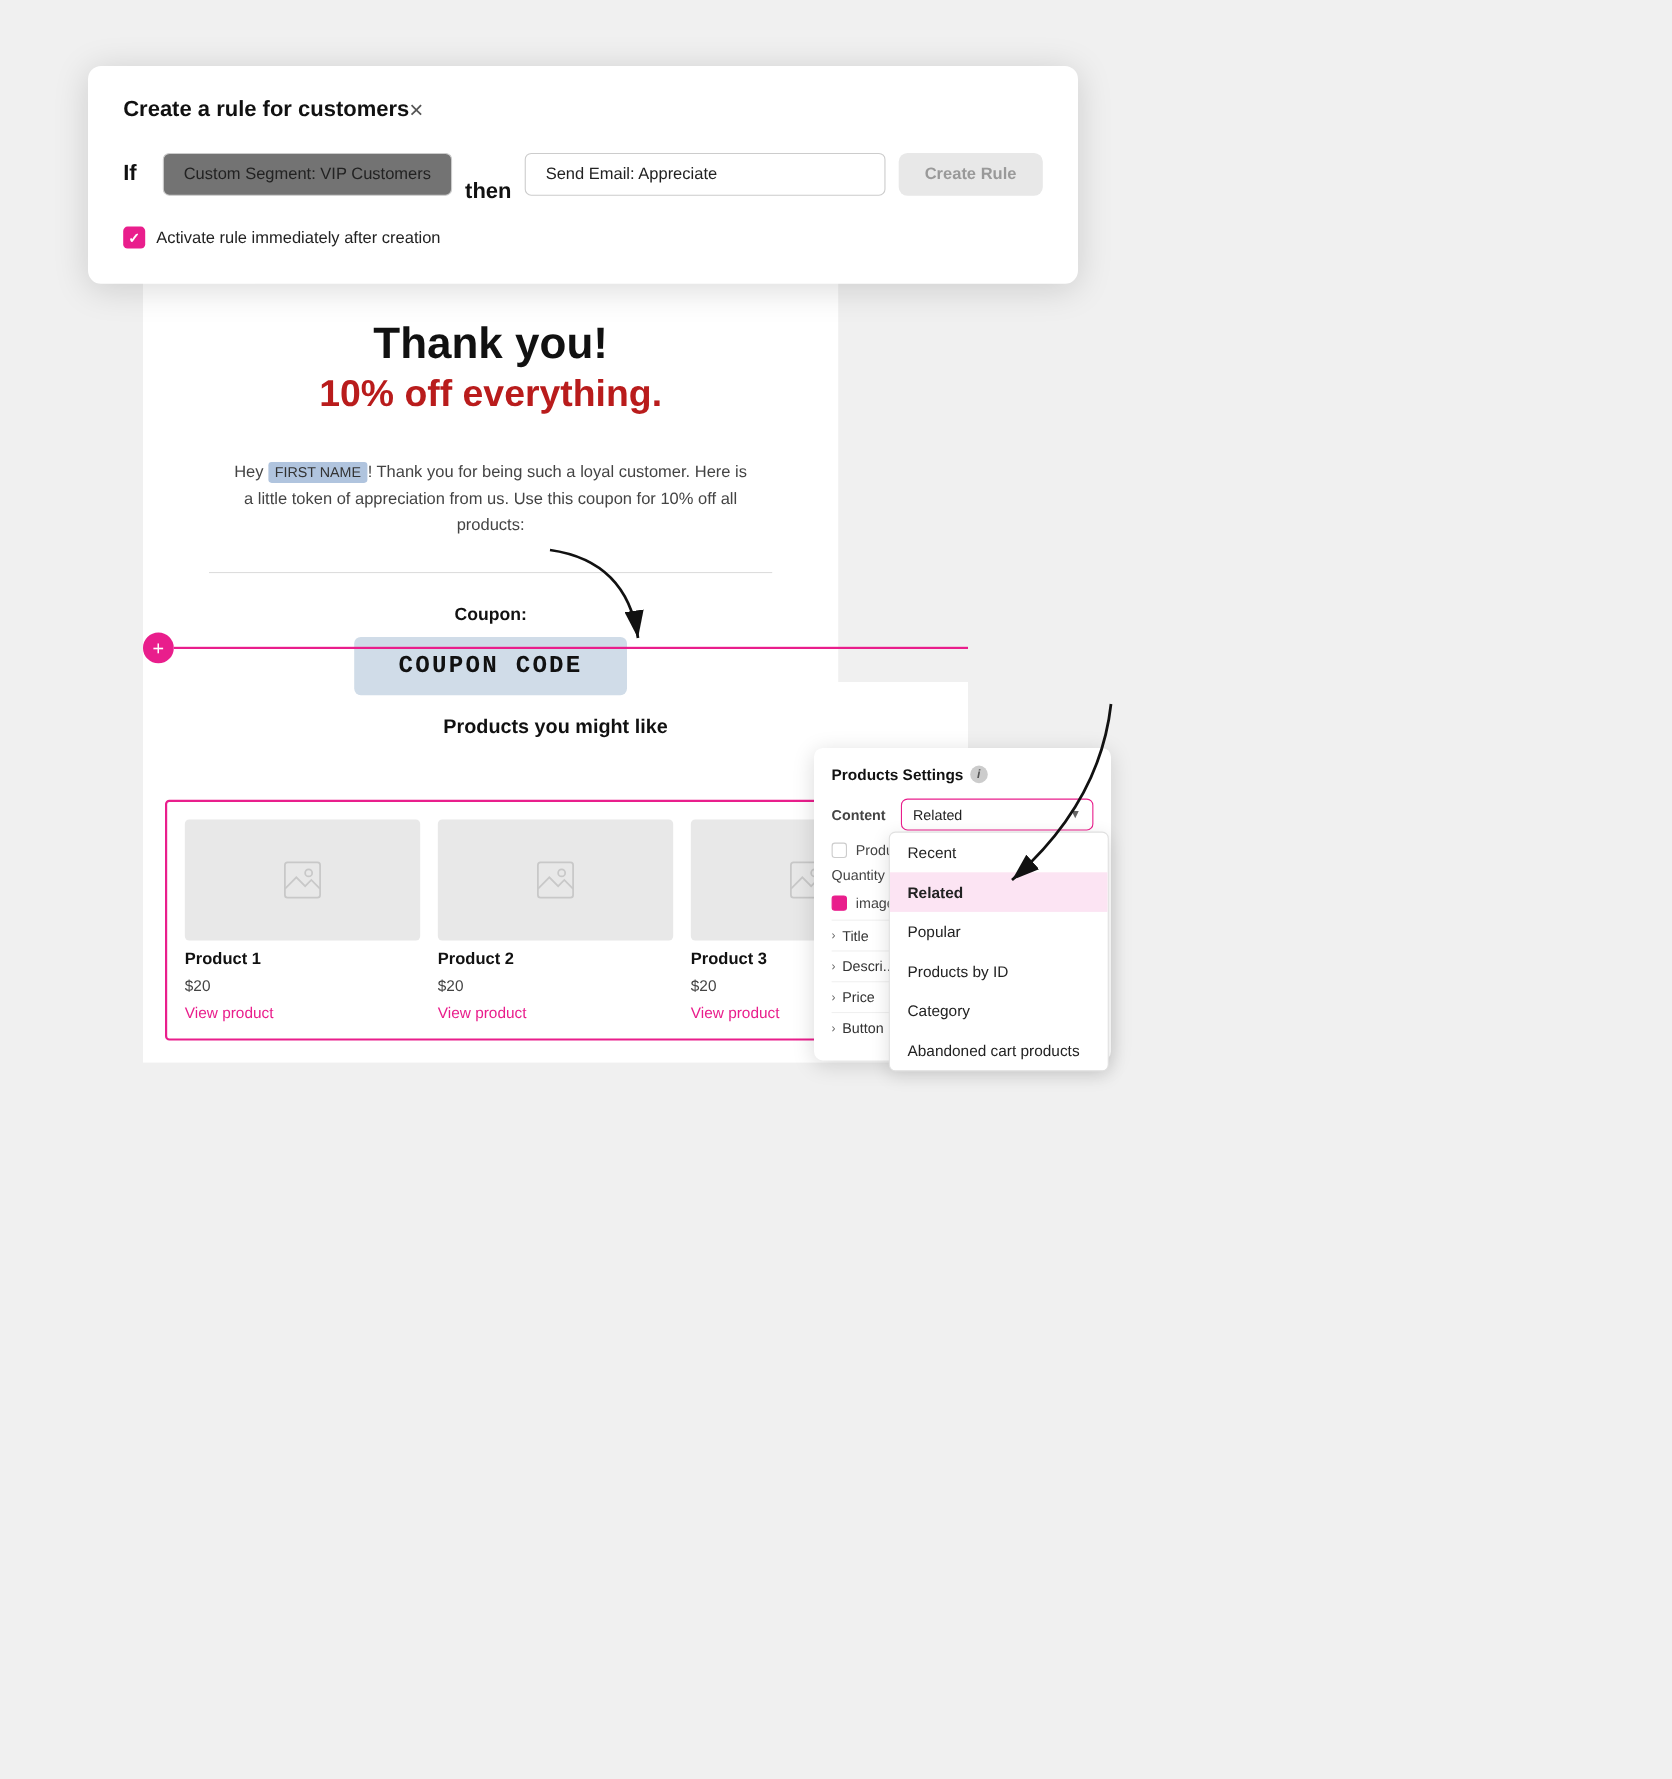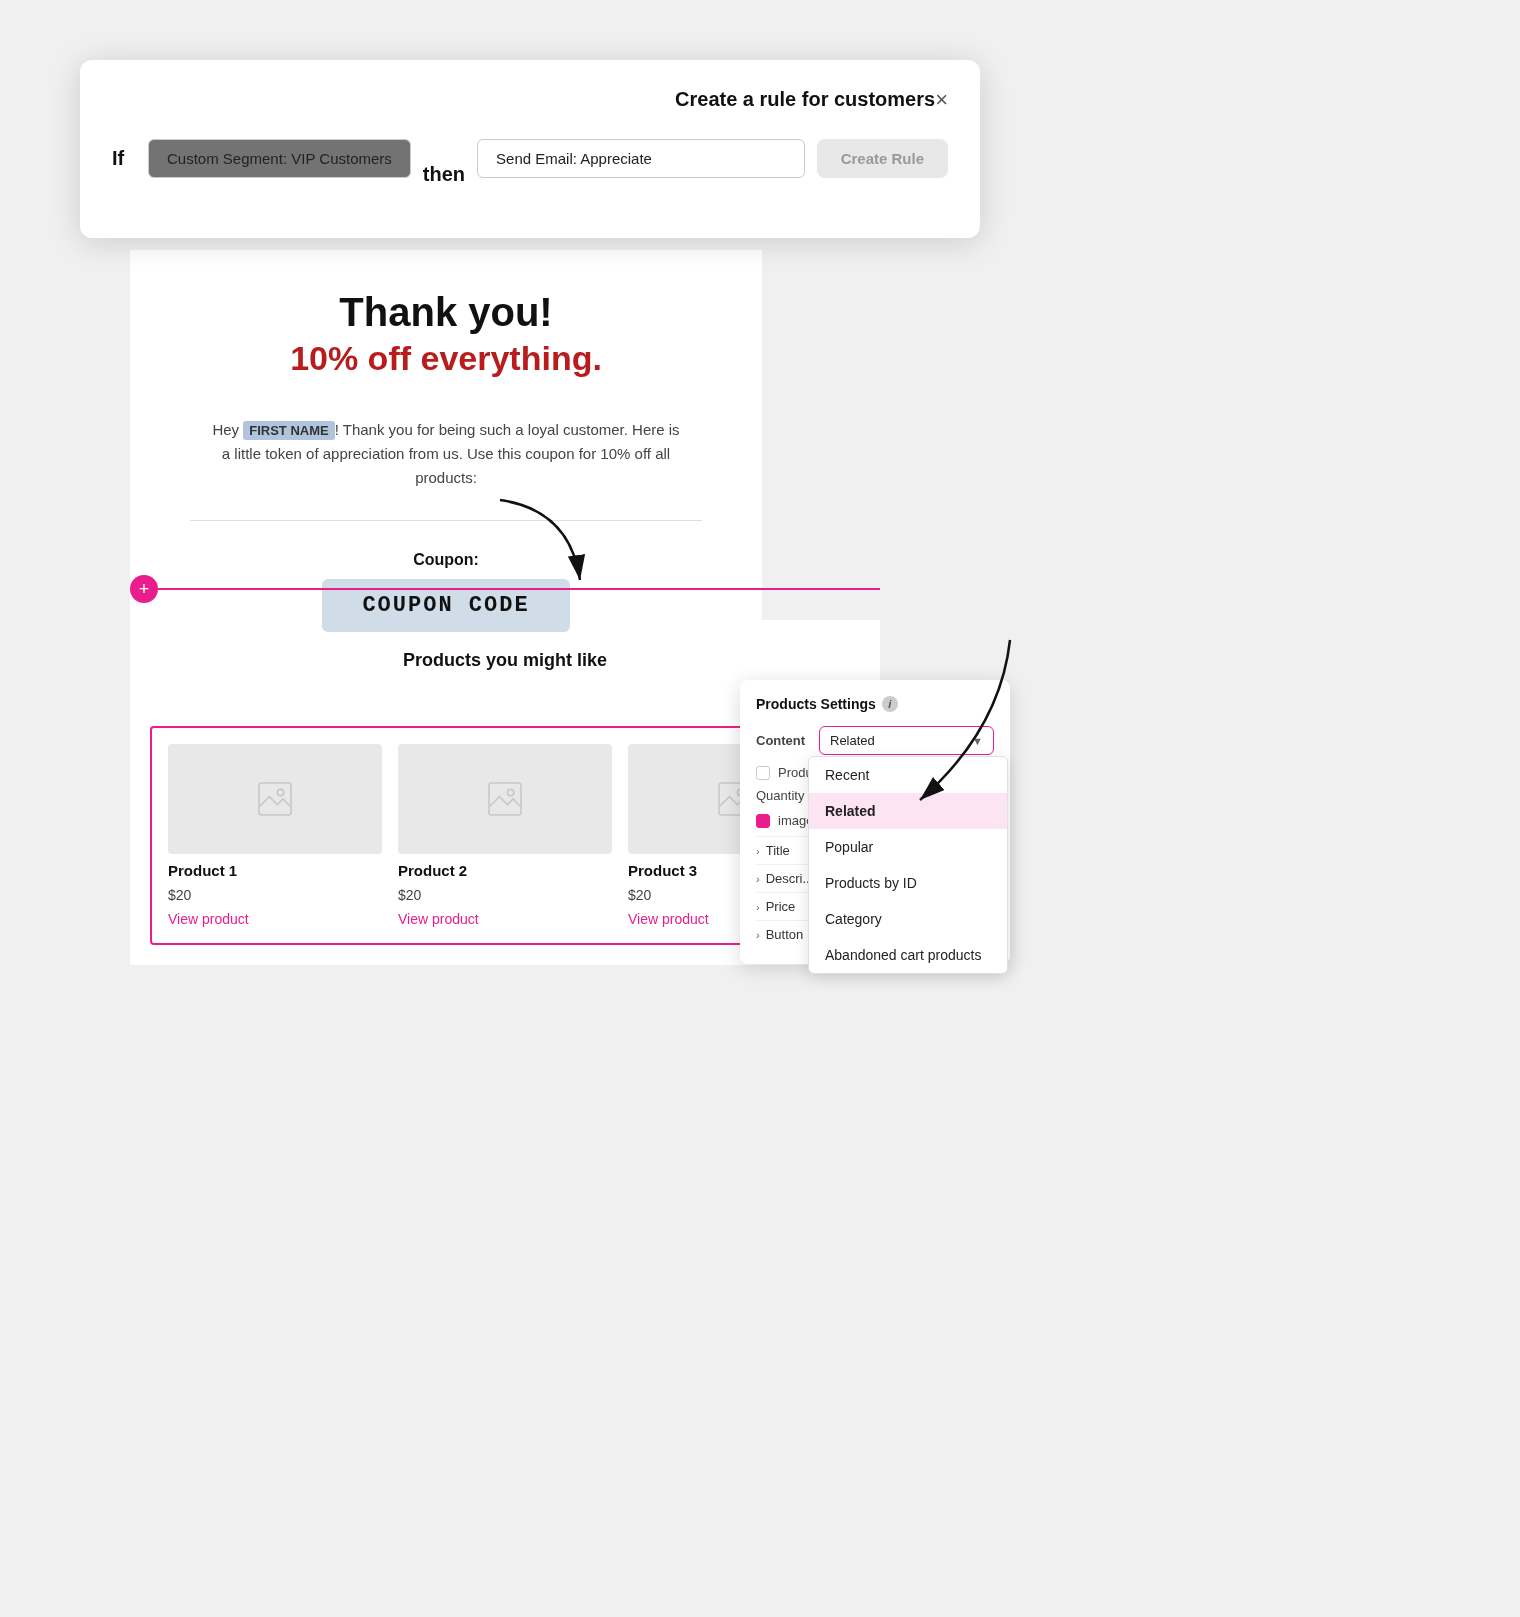--- a/index.html
+++ b/index.html
@@ -19,21 +19,21 @@
       left: 80px;
       width: 900px;
       background: #fff;
       border-radius: 12px;
       box-shadow: 0 4px 32px rgba(0,0,0,0.15);
       padding: 28px 32px 32px;
       z-index: 10;
     }
     .modal-header {
       display: flex;
-      justify-content: flex-end;
+      justify-content: flex-start;
       align-items: center;
       margin-bottom: 20px;
     }
     .modal-title {
       font-size: 20px;
       font-weight: 700;
       color: #111;
     }
     .modal-close {
       font-size: 22px;
@@ -145,21 +145,21 @@
       font-size: 15px;
       color: #444;
       line-height: 1.6;
       padding: 20px 80px;
     }
     .first-name-tag {
       background: #b0c4de;
       padding: 2px 6px;
       border-radius: 3px;
       font-size: 13px;
-      font-weight: 700;
+      font-weight: 400;
       color: #333;
     }
     .email-divider {
       border: none;
       border-top: 1px solid #ddd;
       margin: 10px 60px;
     }
     .coupon-section {
       text-align: center;
       padding: 20px;
@@ -446,20 +446,24 @@
   <div class="modal-header">
     <span class="modal-title">Create a rule for customers</span>
     <button class="modal-close">×</button>
   </div>
   <div class="modal-rule-row">
     <span class="rule-if-label">If</span>
     <div class="rule-segment-box">Custom Segment: VIP Customers</div>
     <span class="rule-then-label">then</span>
     <div class="rule-action-box">Send Email: Appreciate</div>
     <button class="create-rule-btn">Create Rule</button>
+  </div>
+  <div class="activate-row">
+    <div class="checkbox-pink"></div>
+    <span class="activate-label">Activate rule immediately after creation</span>
   </div>
 </div>
 
 <div class="email-preview">
   <div class="email-thank-you">
     <h1>Thank you!</h1>
     <h2>10% off everything.</h2>
   </div>
   <p class="email-body-text">
     <span>Hey </span><span class="first-name-tag">FIRST NAME</span><span>! Thank you for being such a loyal customer. Here is a little token of appreciation from us. Use this coupon for 10% off all products:</span>

